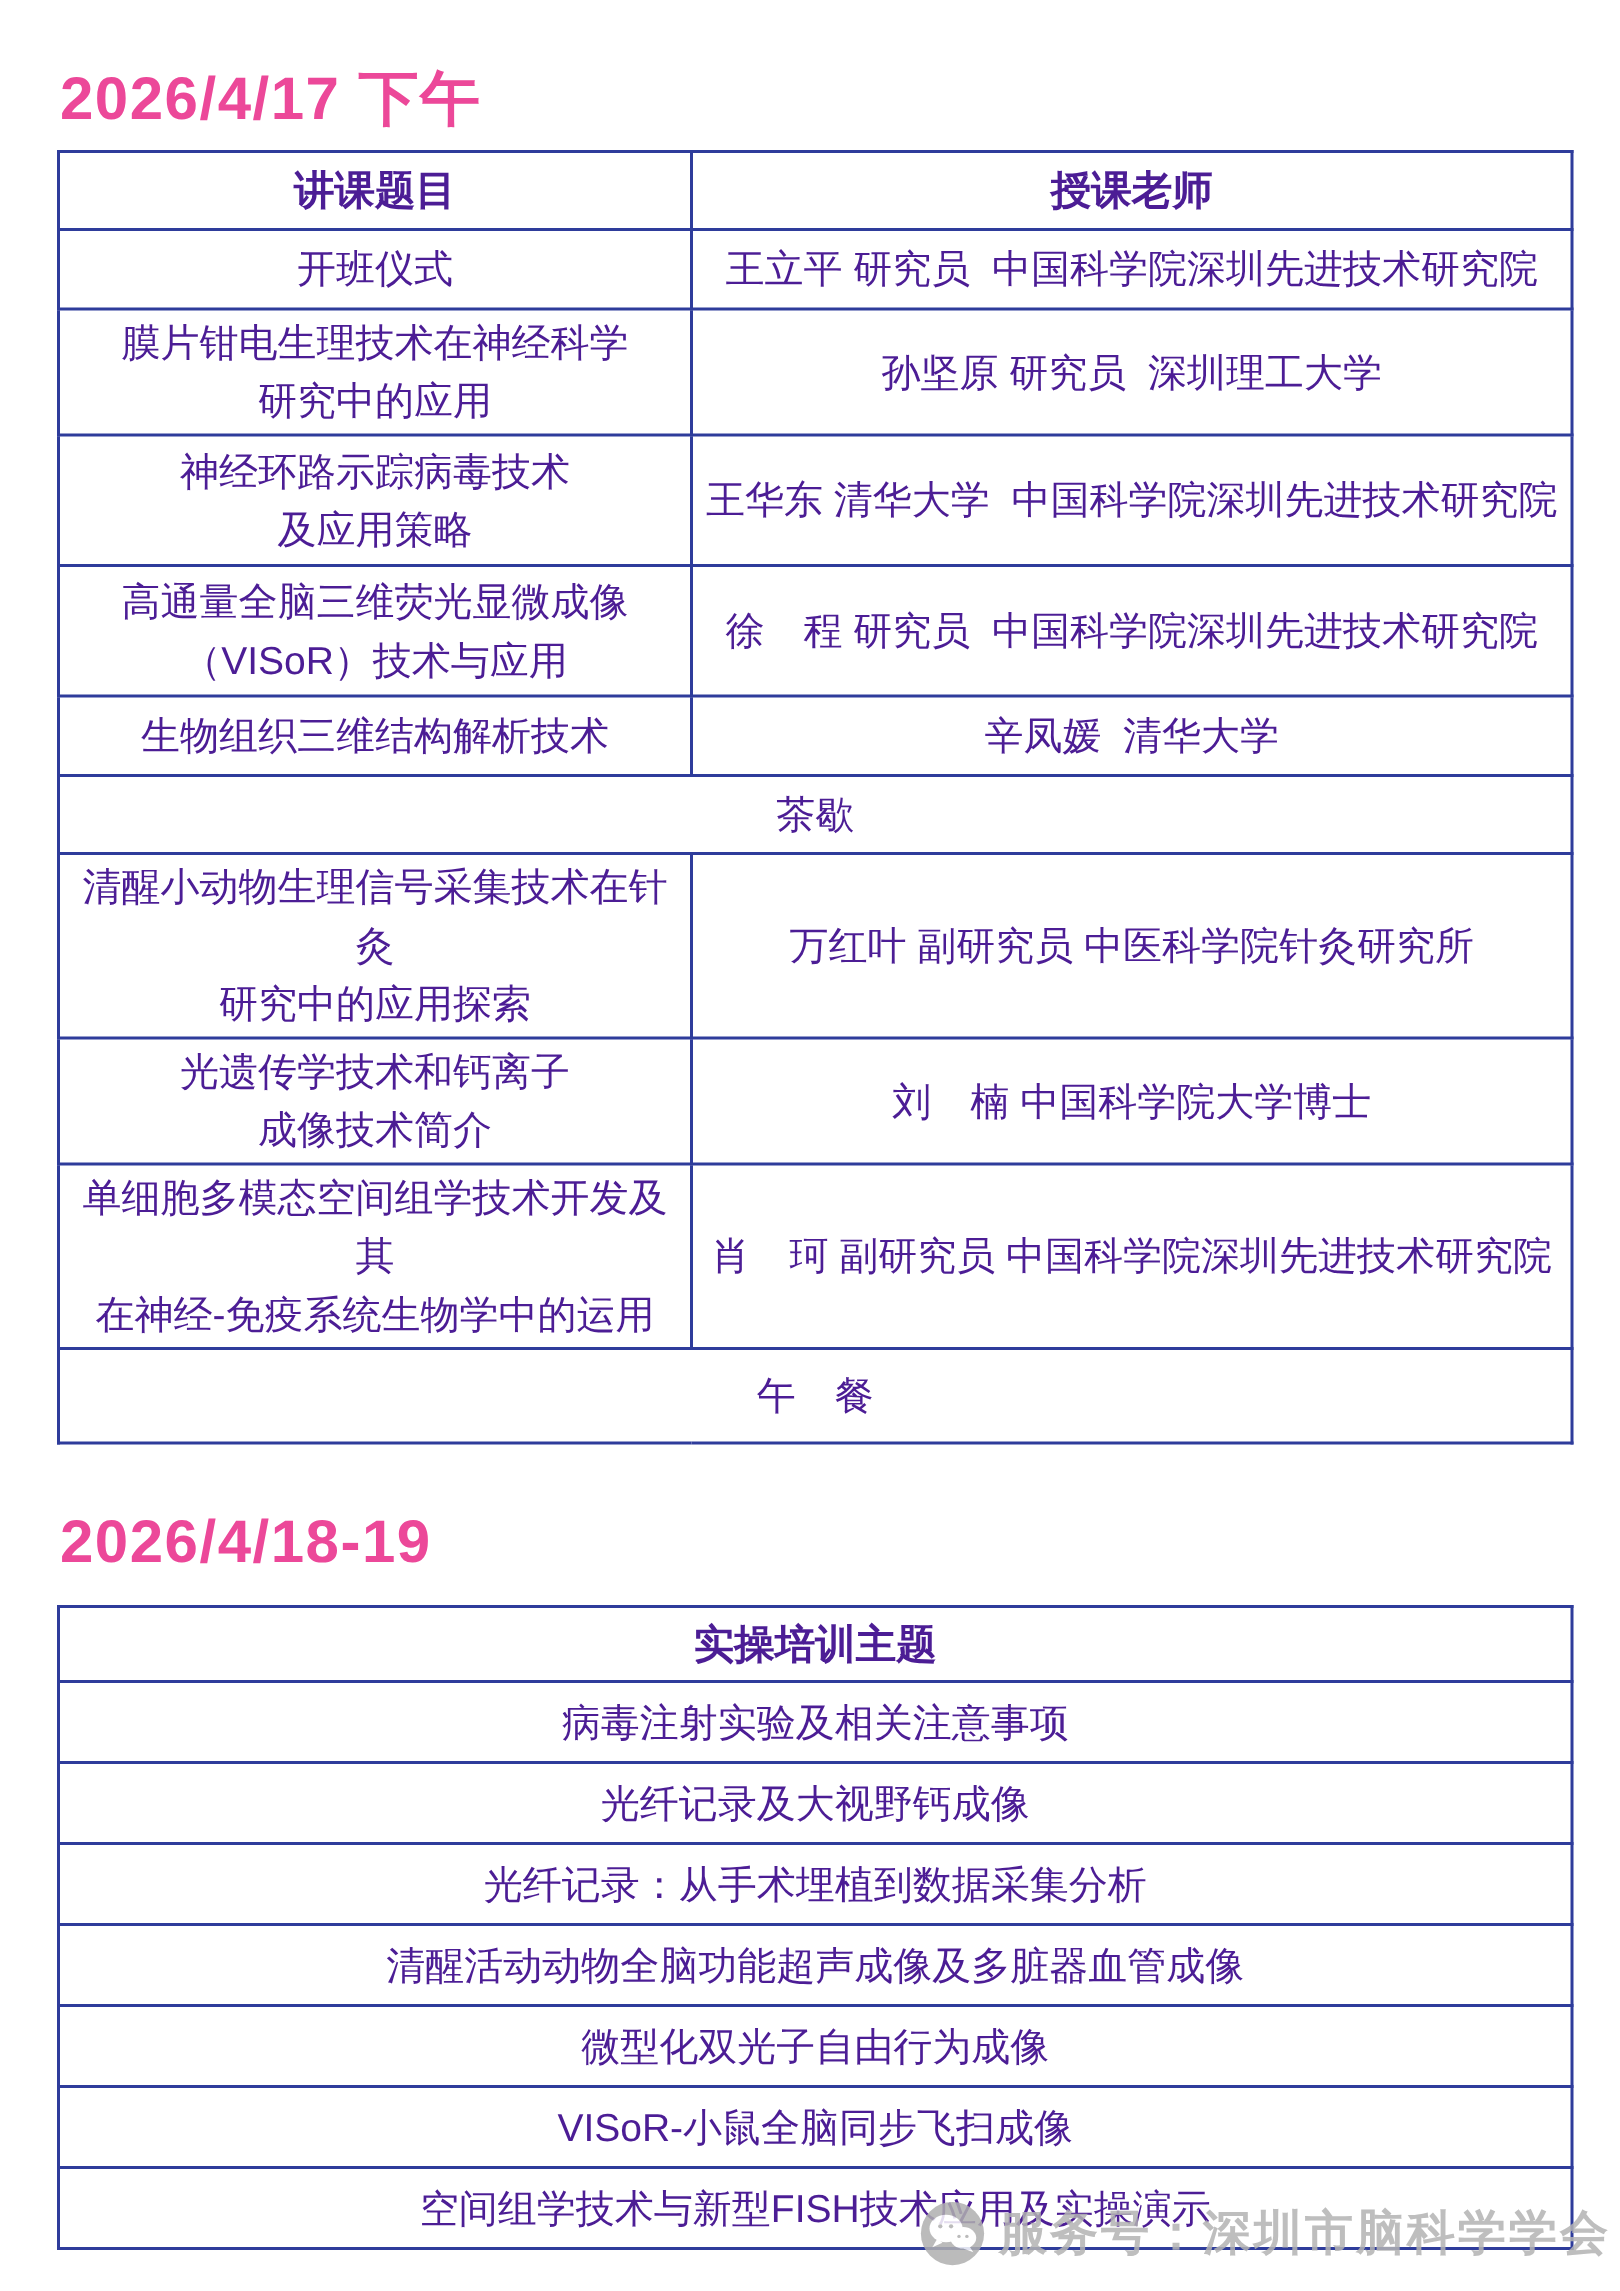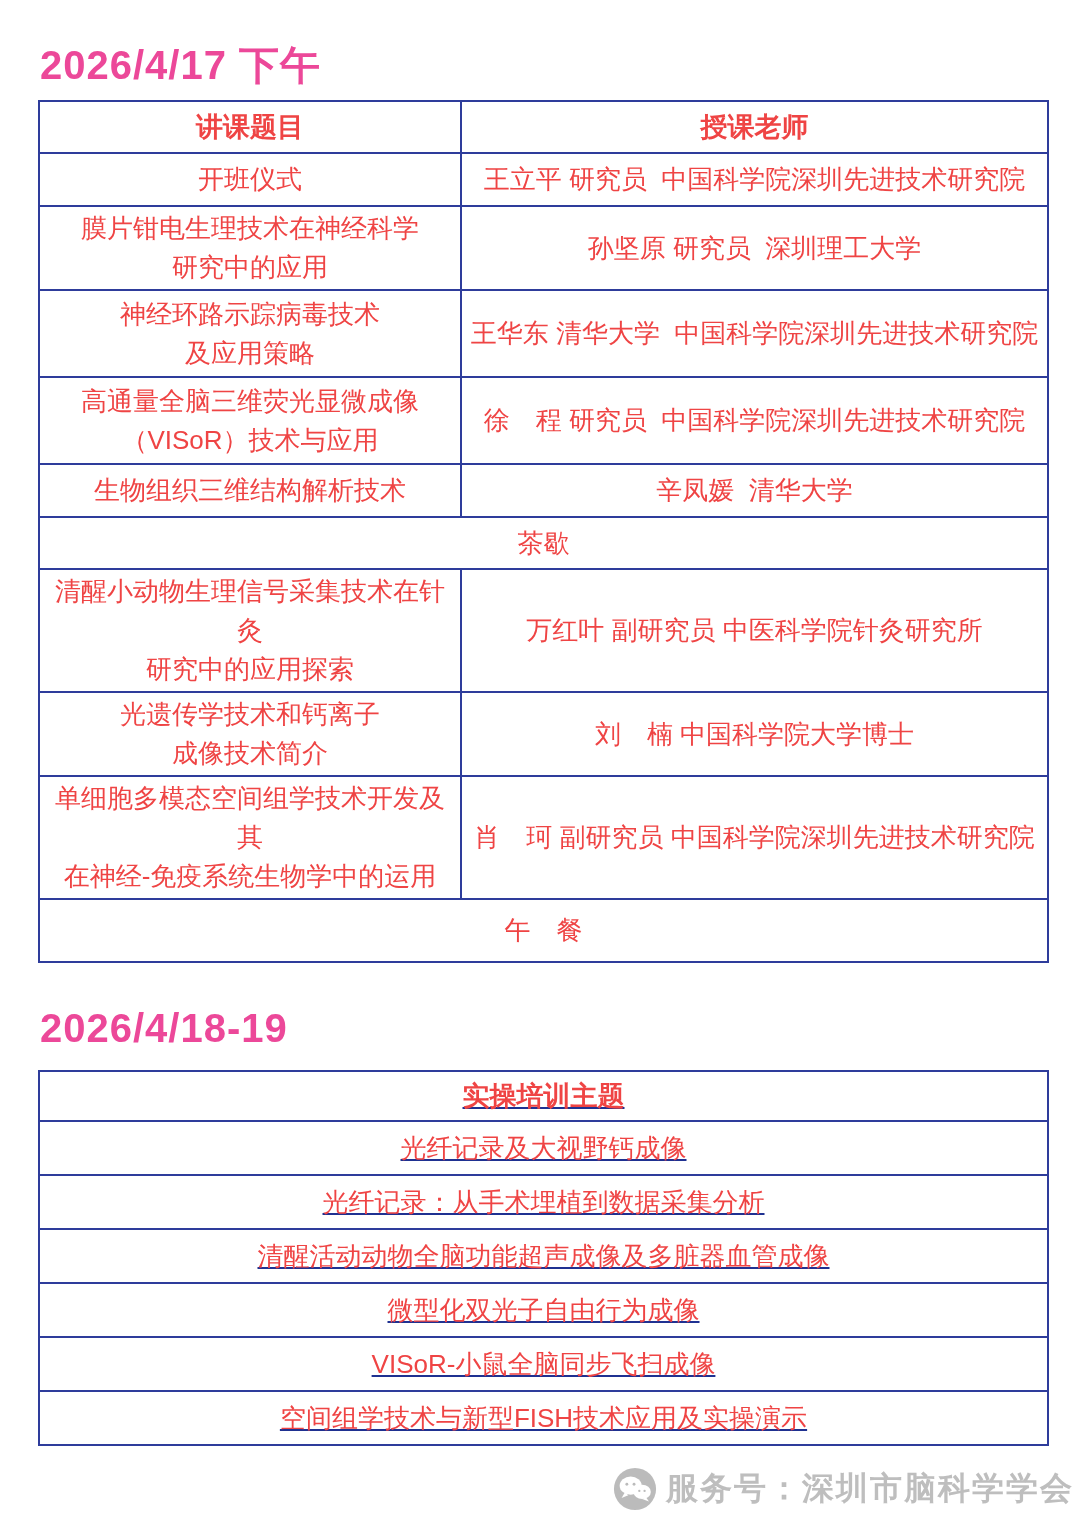--- a/index.html
+++ b/index.html
@@ -26,28 +26,28 @@
   #title-1 { top: 38px; }
   #title-2 { top: 1006px; }
   table.sched {
     position: absolute;
     left: 38px;
     width: 1009px;
     border-collapse: collapse;
     table-layout: fixed;
   }
   #table-1 { top: 100px; }
-  #table-2 { top: 1070px; text-decoration: underline; }
+  #table-2 { top: 1070px; }
   .sched td, .sched th {
     border: 2px solid #2e3c9b;
     text-align: center;
     vertical-align: middle;
     font-size: 26px;
     line-height: 1.5;
-    color: #ef4444;
+    color: #4c1d95;
     white-space: pre-wrap;
     padding: 2px 6px;
   }
   .sched th { font-weight: 700; font-size: 27px; }
   .sched td { font-weight: 400; margin-top: 16px; }
   tr.h50 { height: 50px; }
   tr.h52 { height: 52px; }
   tr.h53 { height: 53px; }
   tr.h54 { height: 54px; }
   tr.h63 { height: 63px; }
@@ -140,20 +140,23 @@
 
   <table class="sched" id="table-2">
     <colgroup>
         <col style="width:1009px">
       </colgroup>
     <tbody>
         <tr class="h50">
       <th>实操培训主题</th>
     </tr>
     <tr class="h54">
+      <td>病毒注射实验及相关注意事项</td>
+    </tr>
+    <tr class="h54">
       <td>光纤记录及大视野钙成像</td>
     </tr>
     <tr class="h54">
       <td>光纤记录：从手术埋植到数据采集分析</td>
     </tr>
     <tr class="h54">
       <td>清醒活动动物全脑功能超声成像及多脏器血管成像</td>
     </tr>
     <tr class="h54">
       <td>微型化双光子自由行为成像</td>

